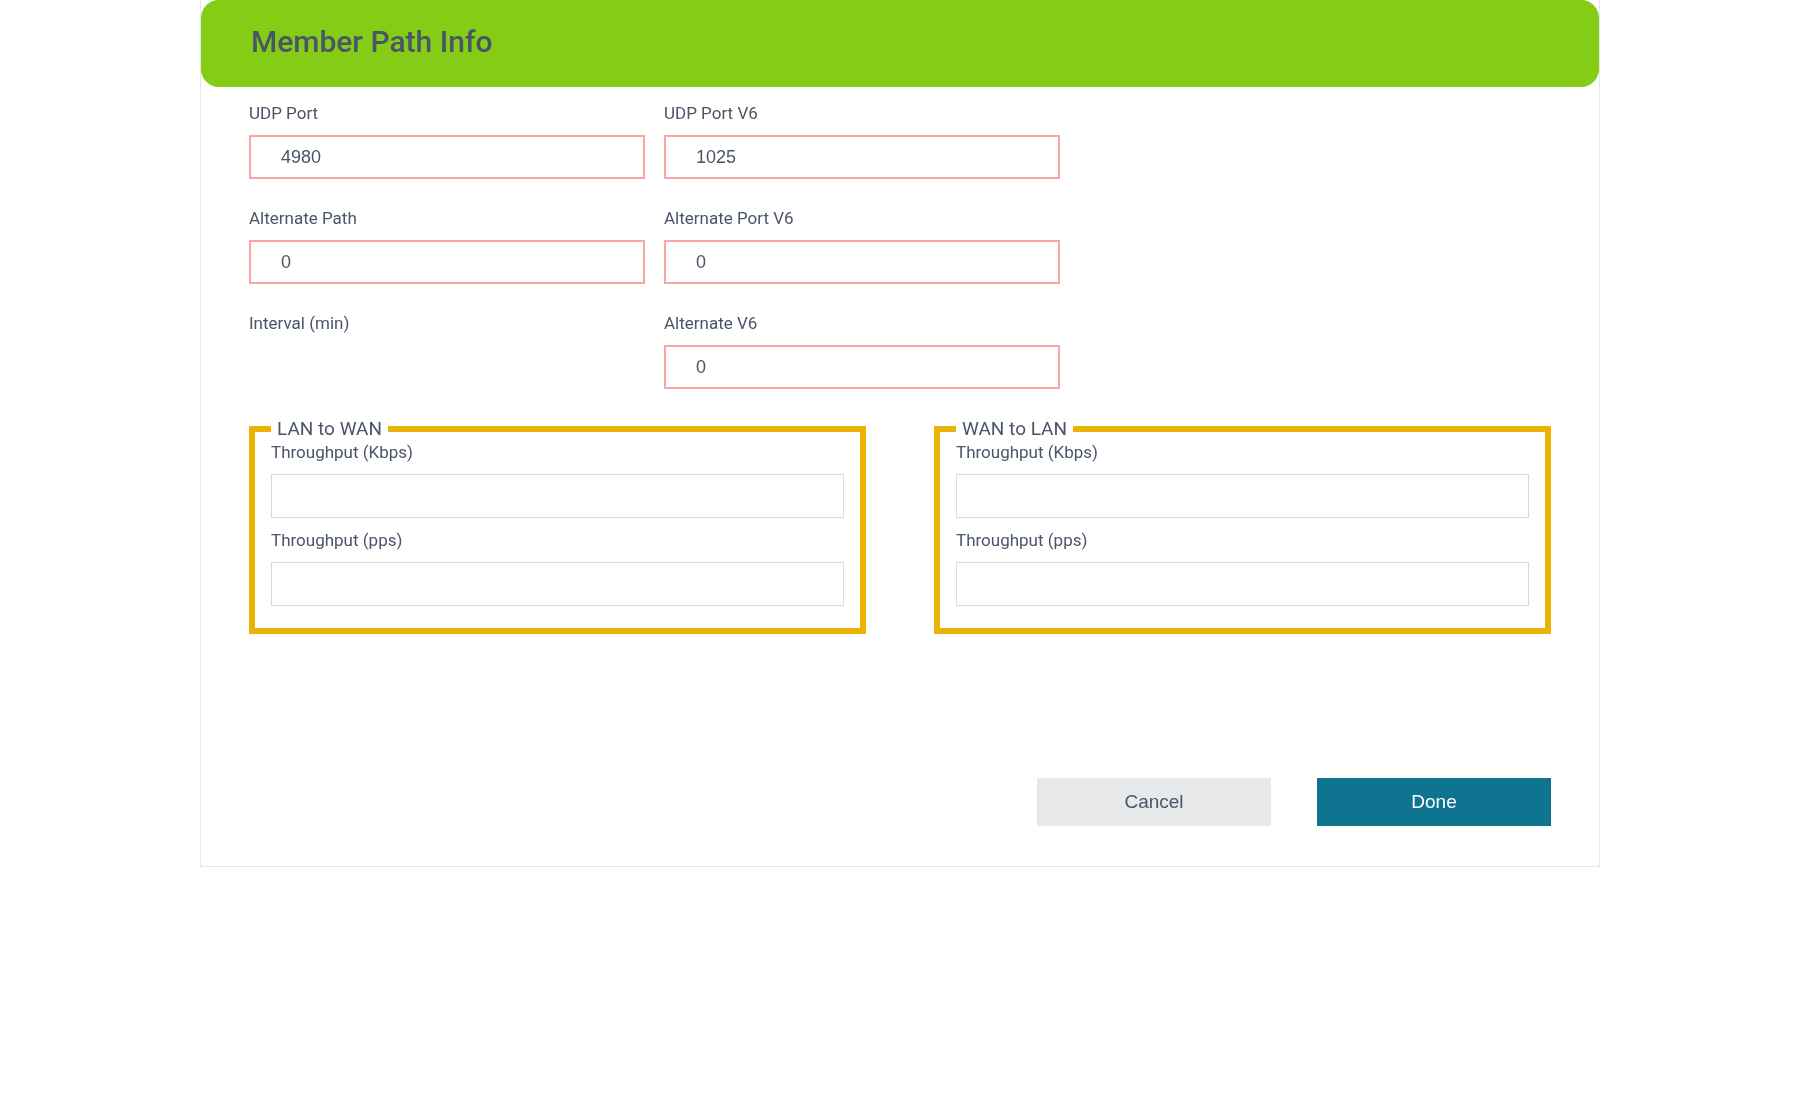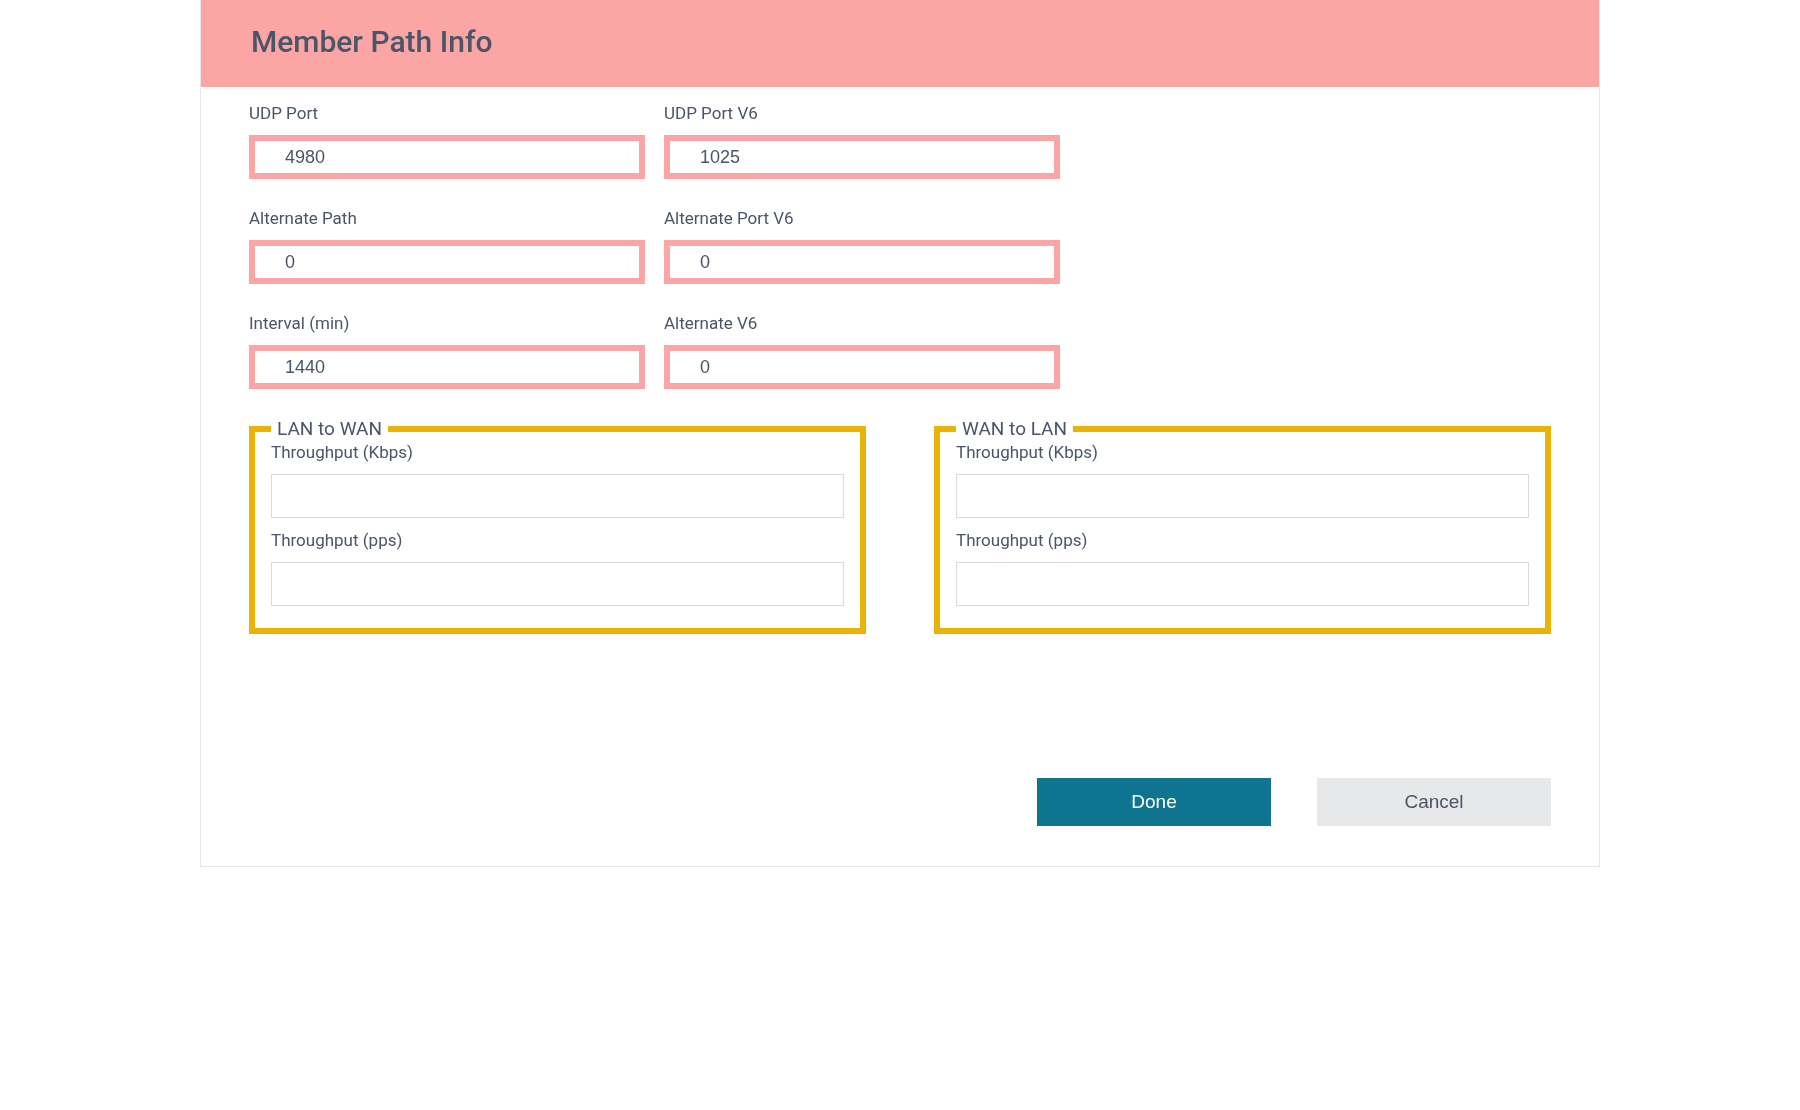--- a/index.html
+++ b/index.html
@@ -13,22 +13,23 @@
       color: #4a5568;
     }
     .dialog {
       width: 1400px;
       margin: 0 auto;
       border: 1px solid #e5e7eb;
       border-top: none;
       background: #ffffff;
     }
     .dialog-header {
-      background: #fca5a5;
+      background: #84cc16;
       padding: 24px 50px 28px 50px;
+      border-radius: 18px;
     }
     .dialog-title {
       font-size: 30px;
       font-weight: 500;
       color: #4a5568;
     }
     .dialog-body {
       padding: 16px 48px 40px 48px;
     }
     .field-grid {
@@ -44,21 +45,21 @@
       margin-bottom: 10px;
     }
     .field-label {
       font-size: 17px;
       color: #4a5568;
       margin-bottom: 12px;
     }
     .field-input {
       width: 100%;
       height: 44px;
-      border: 6px solid #fca5a5;
+      border: 2px solid #fca5a5;
       padding: 0 30px;
       font-size: 18px;
       color: #4a5568;
       background: #ffffff;
       outline: none;
     }
     .fieldset-row {
       display: grid;
       grid-template-columns: 1fr 1fr;
       column-gap: 68px;
@@ -149,21 +150,20 @@
         <input class="field-input" type="text" value="0" style="">
       </div>
 
       <div class="field">
         <label class="field-label">Alternate Port V6</label>
         <input class="field-input" type="text" value="0" style="">
       </div>
 
       <div class="field">
         <label class="field-label">Interval (min)</label>
-        <input class="field-input" type="text" value="1440" style="">
       </div>
 
       <div class="field">
         <label class="field-label">Alternate V6</label>
         <input class="field-input" type="text" value="0" style="">
       </div>
 
     </div>
 
     <div class="fieldset-row">
@@ -190,16 +190,16 @@
           <label class="fieldset-label">Throughput (pps)</label>
           <input class="fieldset-input" type="text" value="" style="">
         </div>
       </fieldset>
 
     </div>
 
   </div>
 
   <div class="dialog-footer">
+    <button class="btn btn-secondary">Cancel</button>
     <button class="btn btn-primary">Done</button>
-    <button class="btn btn-secondary">Cancel</button>
   </div>
 </div>
 
 </body></html>

